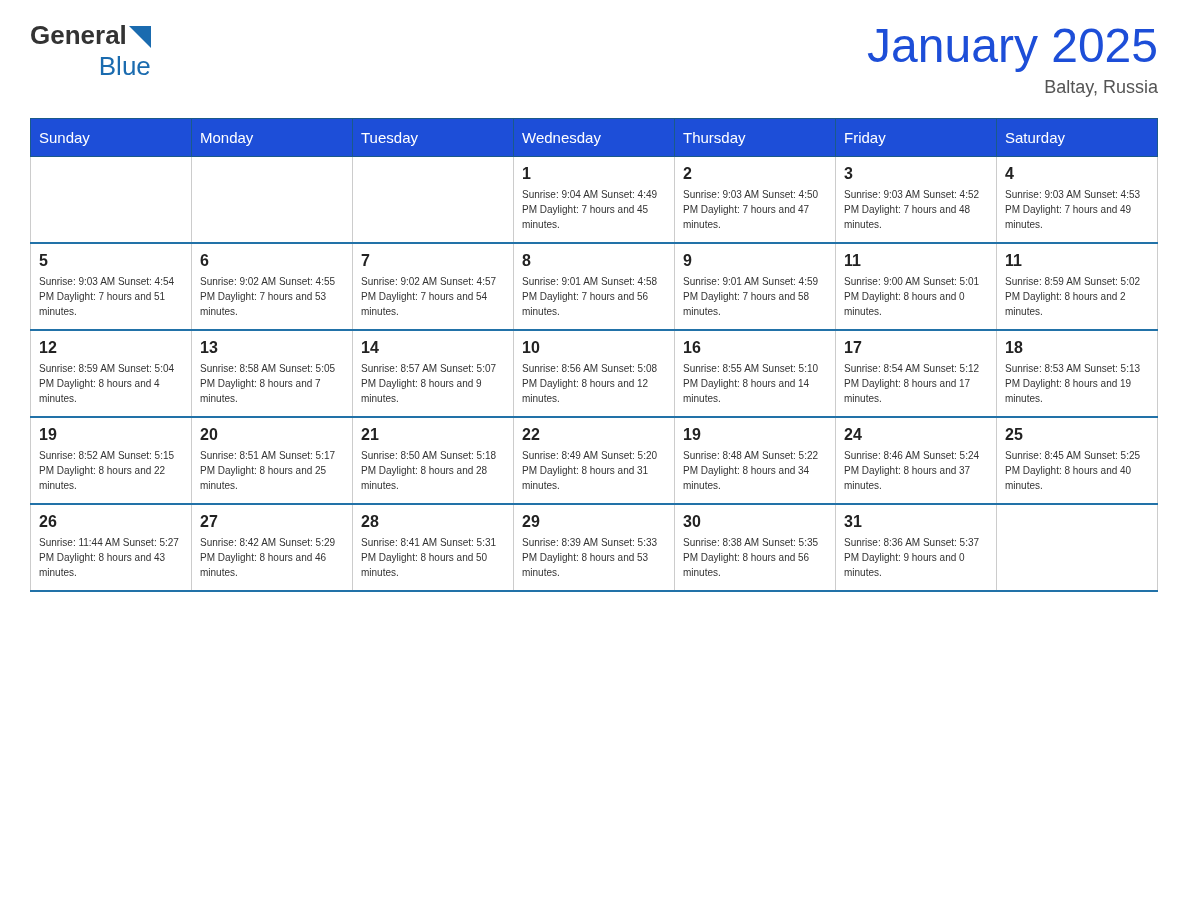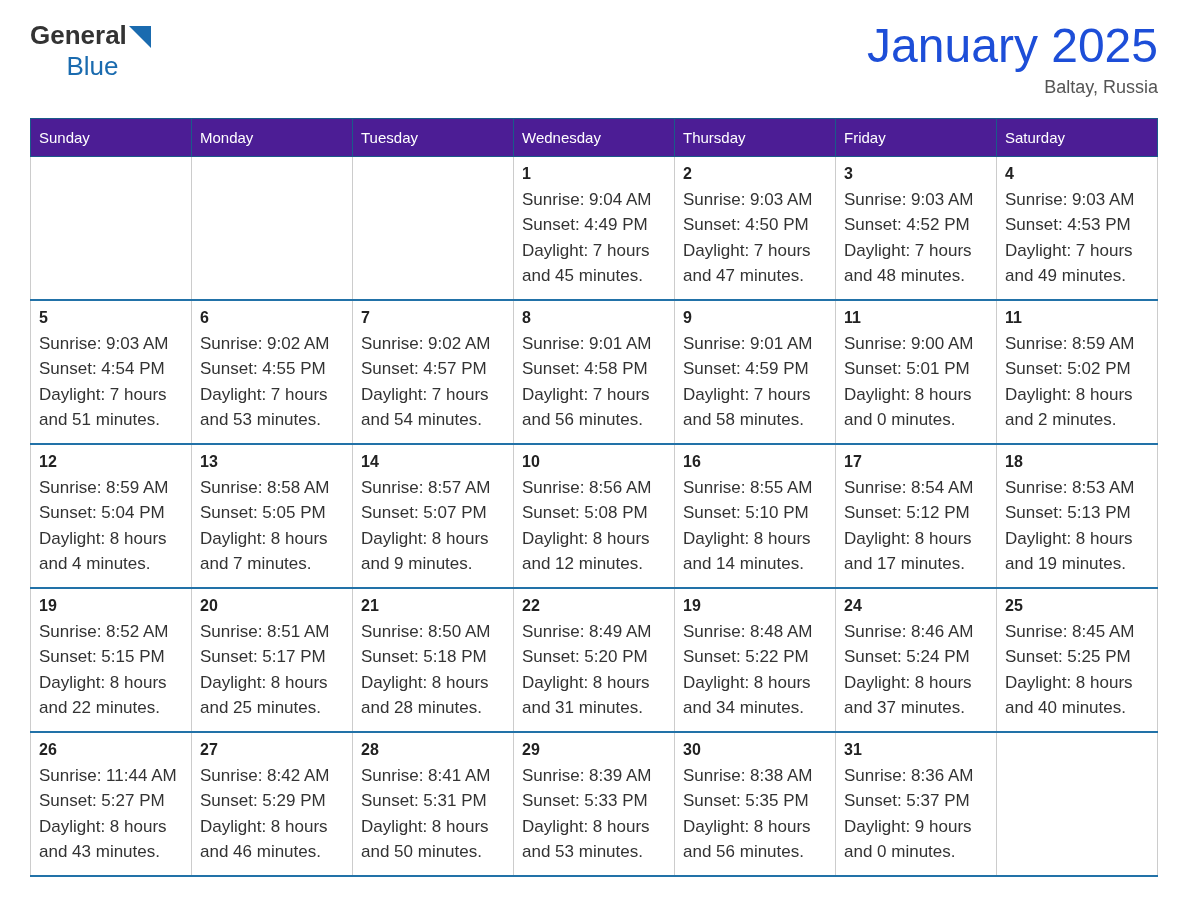--- a/index.html
+++ b/index.html
@@ -29,21 +29,21 @@
       font-size: 18px;
       color: #555;
       margin-top: 4px;
       text-align: right;
     }
     .calendar {
       width: 100%;
       border-collapse: collapse;
     }
     .calendar thead th {
-      background-color: #4c1d95;
+      background-color: #1d4ed8;
       color: #fff;
       padding: 10px 8px;
       text-align: left;
       font-size: 15px;
       font-weight: normal;
       border: 1px solid #1a5a8a;
     }
     .calendar tbody td {
       border: 1px solid #ccc;
       vertical-align: top;
@@ -52,34 +52,34 @@
       min-height: 100px;
     }
     .day-number {
       font-size: 16px;
       font-weight: bold;
       color: #222;
       margin-bottom: 4px;
       display: block;
     }
     .day-info {
-      font-size: 17px;
+      font-size: 10px;
       color: #333;
       line-height: 1.5;
     }
     .empty-cell {
       background: #fff;
     }
     .calendar tbody tr {
       border-bottom: 2px solid #2272a8;
     }
     .logo-wrapper {
       display: flex;
       flex-direction: column;
-      align-items: center;
+      align-items: flex-end;
     }
     .logo-line1 {
       display: flex;
       align-items: center;
     }
     .logo-line2 {
       display: flex;
       align-items: center;
       margin-left: 2px;
     }

